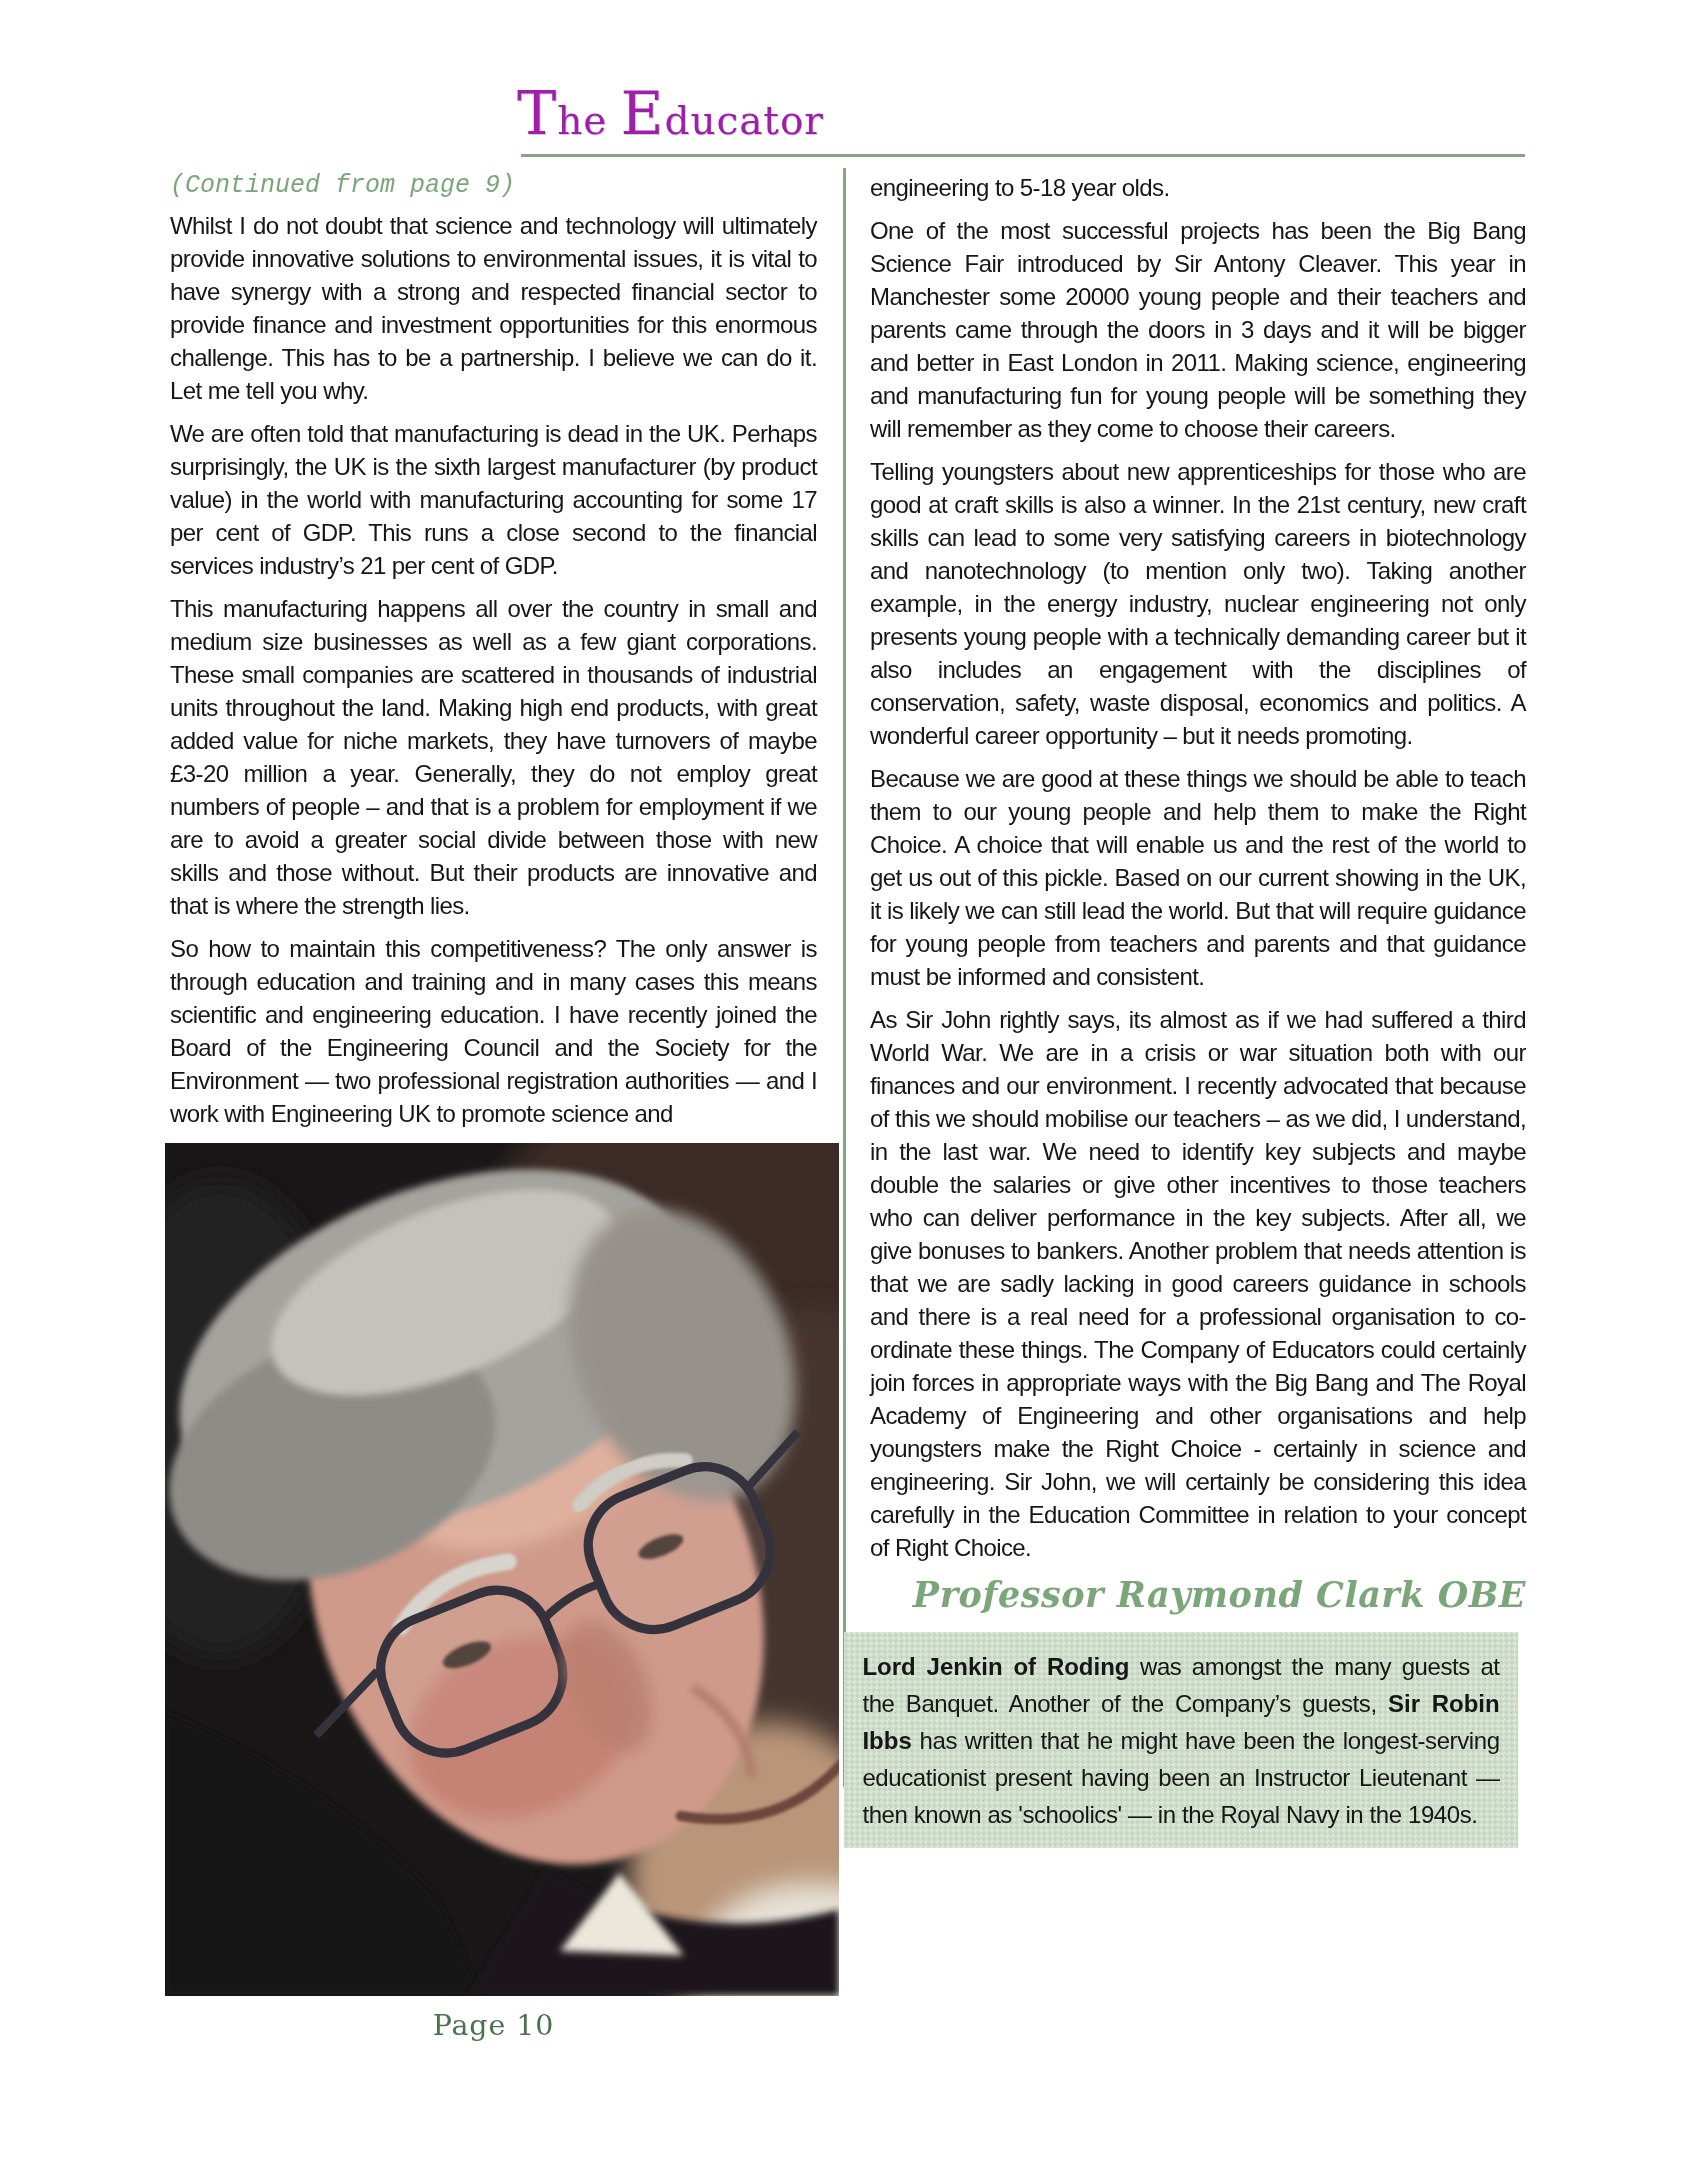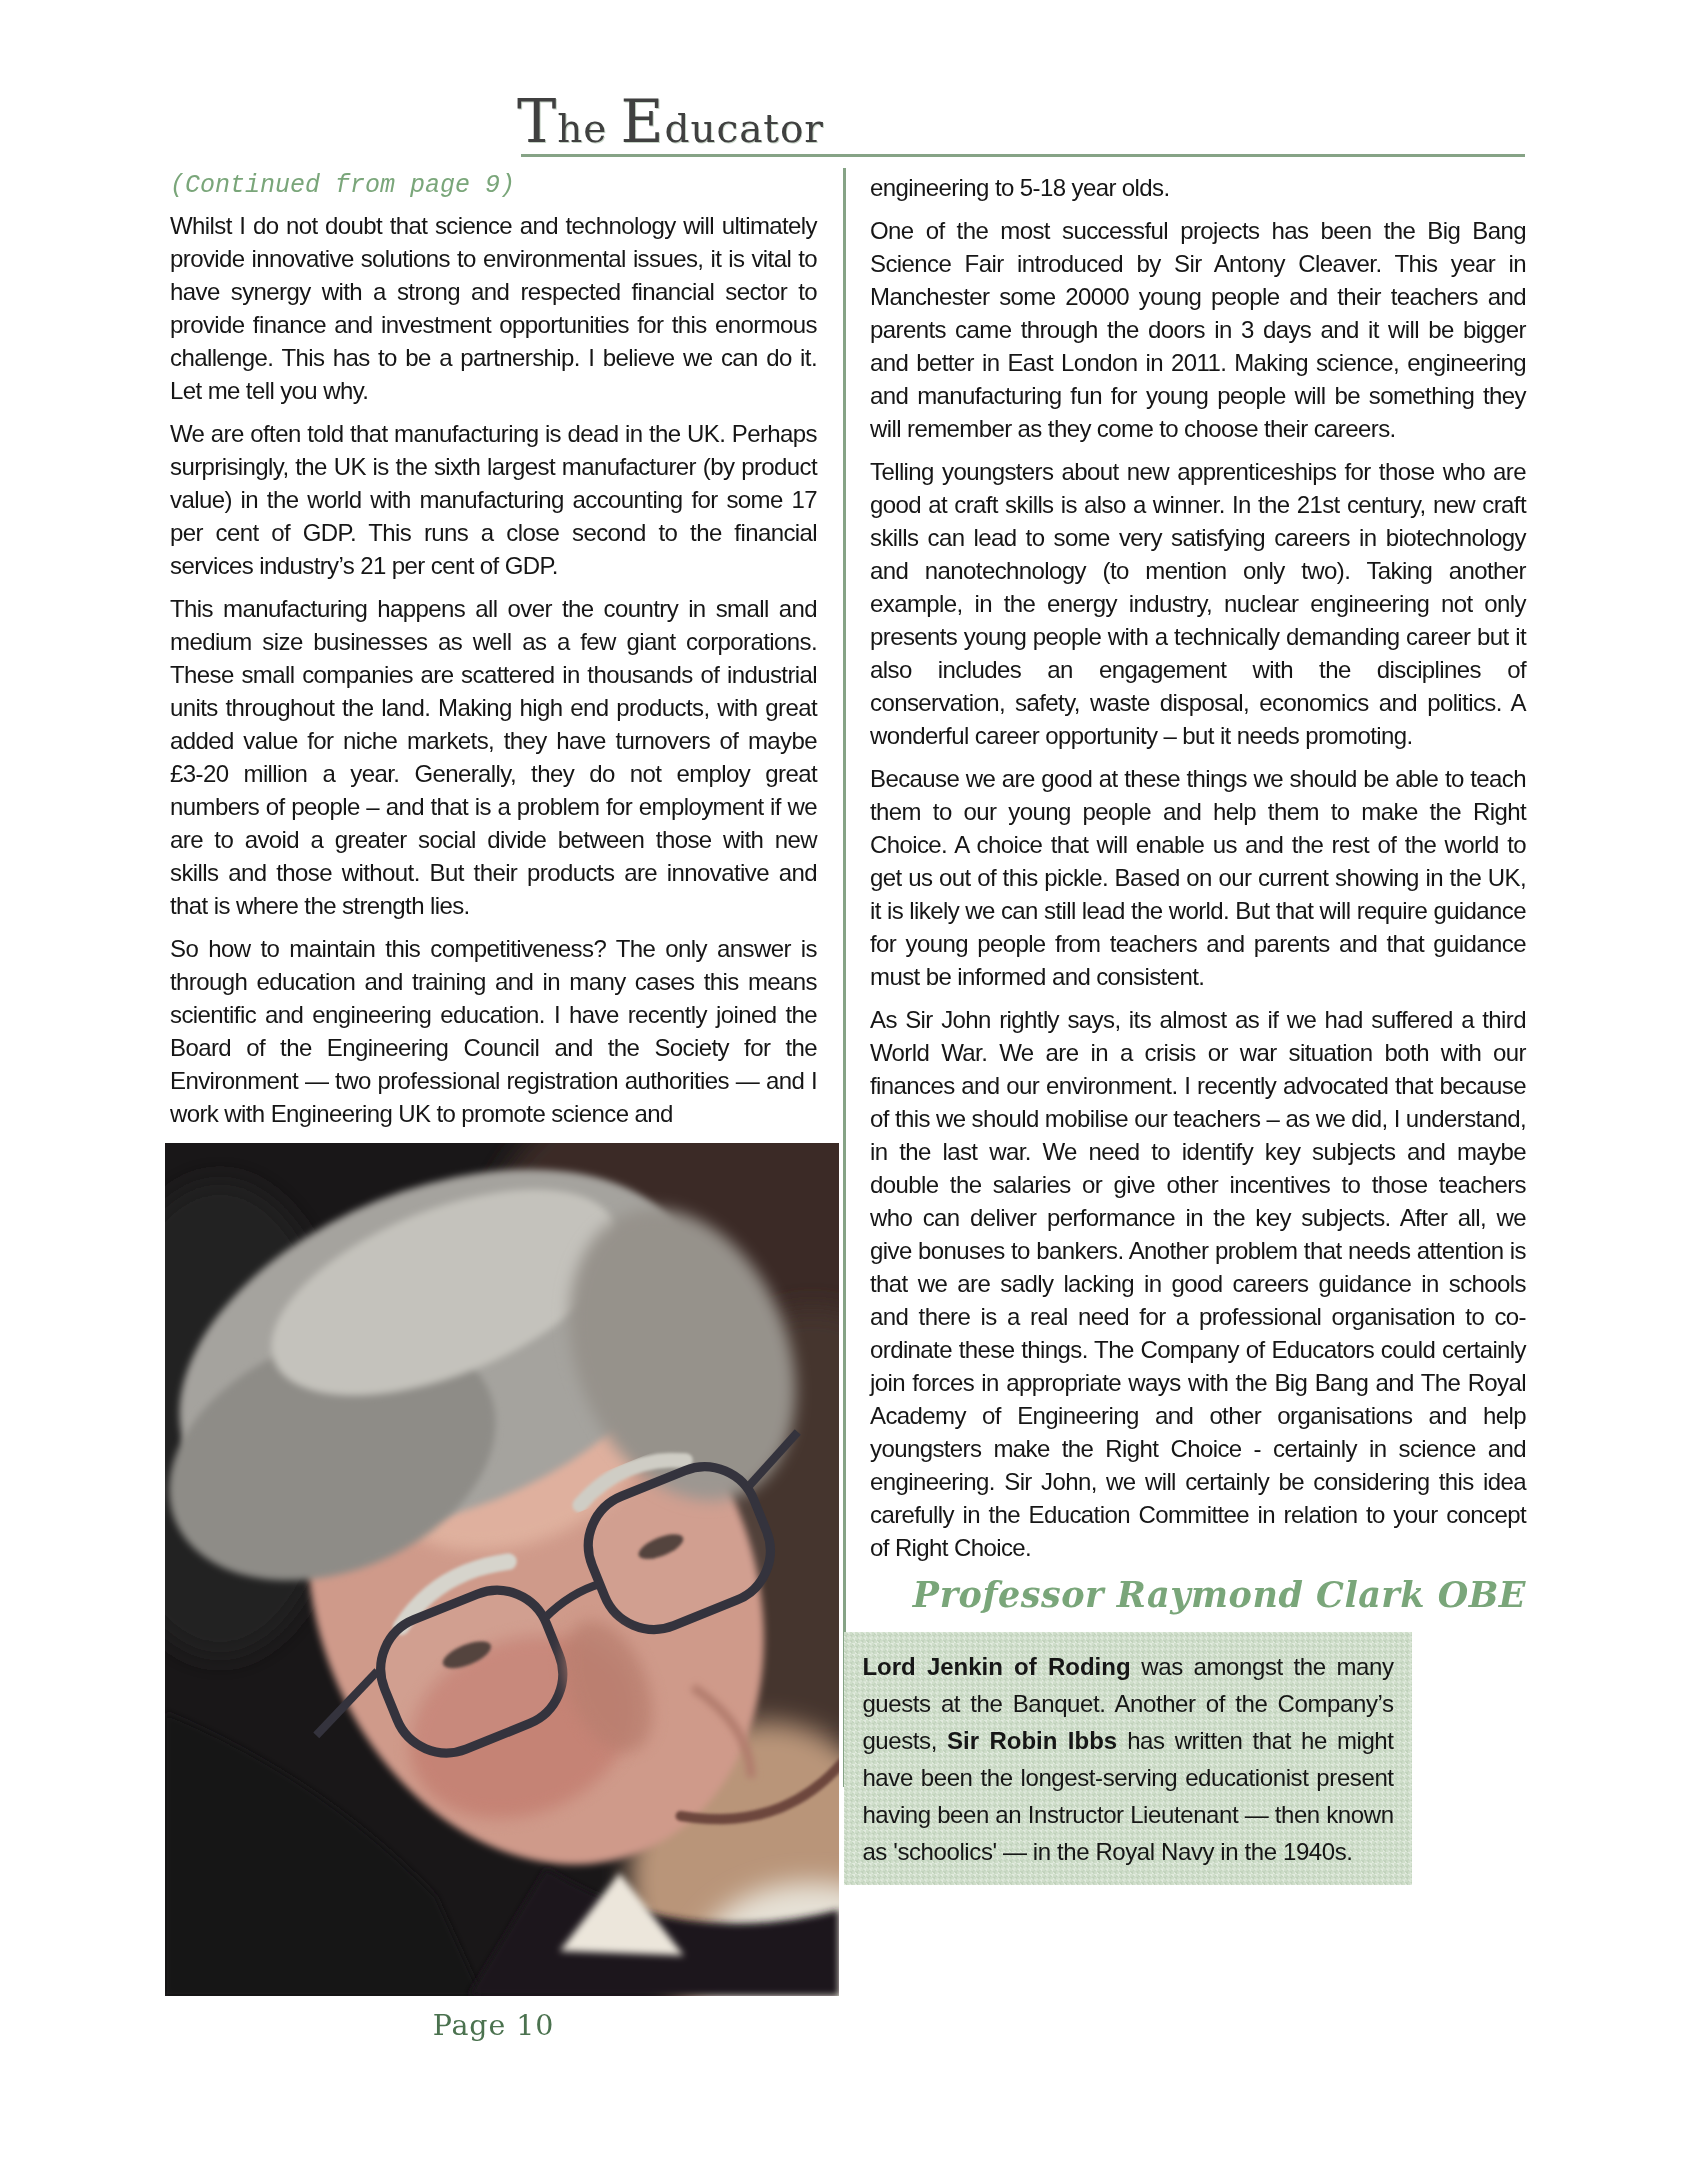--- a/index.html
+++ b/index.html
@@ -2,22 +2,22 @@
 <html lang="en" style="font-size:14.7px"><head>
 <meta charset="utf-8">
 <style>
   html,body{margin:0;padding:0;background:#ffffff;}
   .page{
     position:relative;width:1686px;height:2182px;background:#ffffff;
     font-family:"Liberation Sans", sans-serif;color:#161616;overflow:hidden;
   }
   
   .masthead{
-    position:absolute;left:517px;top:92px;
-    font-family:"DejaVu Serif", serif;color:#404040;
+    position:absolute;left:517px;top:84px;
+    font-family:"DejaVu Serif", serif;color:#a21caf;
     letter-spacing:0.9px;white-space:nowrap;
     text-shadow:0.9px 0.9px 0 rgba(130,160,130,.45);
   }
   .mast-cap{font-size:59px;line-height:59px;}
   .mast-small{font-size:39px;}
   .mast-rule{
     position:absolute;left:521px;top:154px;width:1004px;height:2.8px;
     background:#86a386;
   }
   .col-divider{
@@ -50,21 +50,21 @@
     background:#1b191a;
   }
   .photo svg{display:block;width:100%;height:100%;}
   .page-label{
     font-family:"DejaVu Serif", serif;
     color:#4b724f;font-size:28.5px;text-align:center;margin-top:13px;
     letter-spacing:0.9px;
   }
   
   .callout{
-    box-sizing:border-box;width:568px;margin:16.5px 0 0 -26px;
+    box-sizing:border-box;width:674px;margin:16.5px 0 0 -26px;
     padding:16.5px 18.4px 14.7px 18.4px;
     background-color:#cfdeca;
     background-image:
       linear-gradient(45deg, rgba(255,255,255,.40) 25%, transparent 25%, transparent 75%, rgba(255,255,255,.40) 75%),
       linear-gradient(45deg, rgba(125,150,120,.20) 25%, transparent 25%, transparent 75%, rgba(125,150,120,.20) 75%);
     background-size:5.5px 5.5px;background-position:0 0,2.8px 2.8px;
     font-size:24px;line-height:37px;letter-spacing:-0.4px;text-align:justify;
     hyphens:auto;-webkit-hyphens:auto;
   }
   .callout b{letter-spacing:0;}

